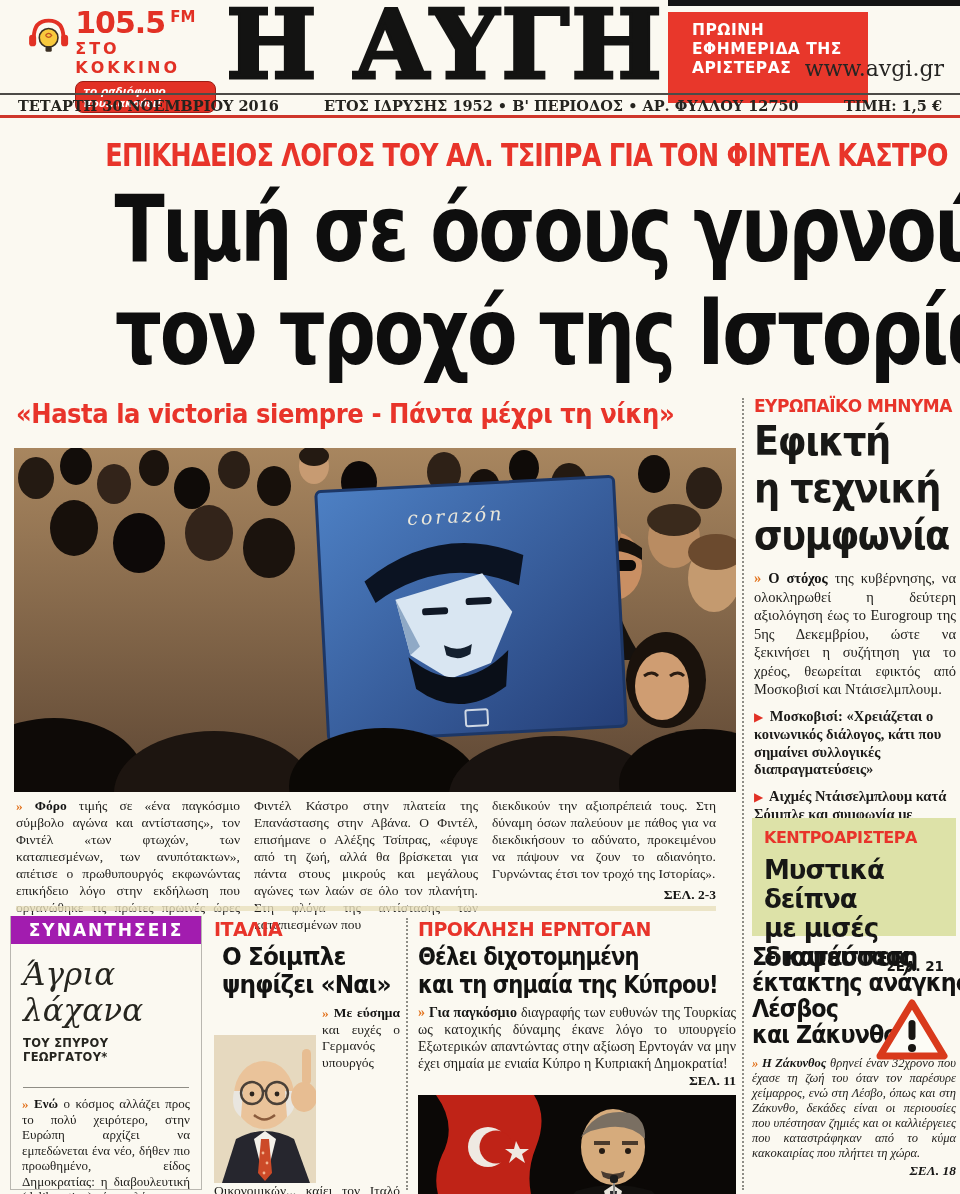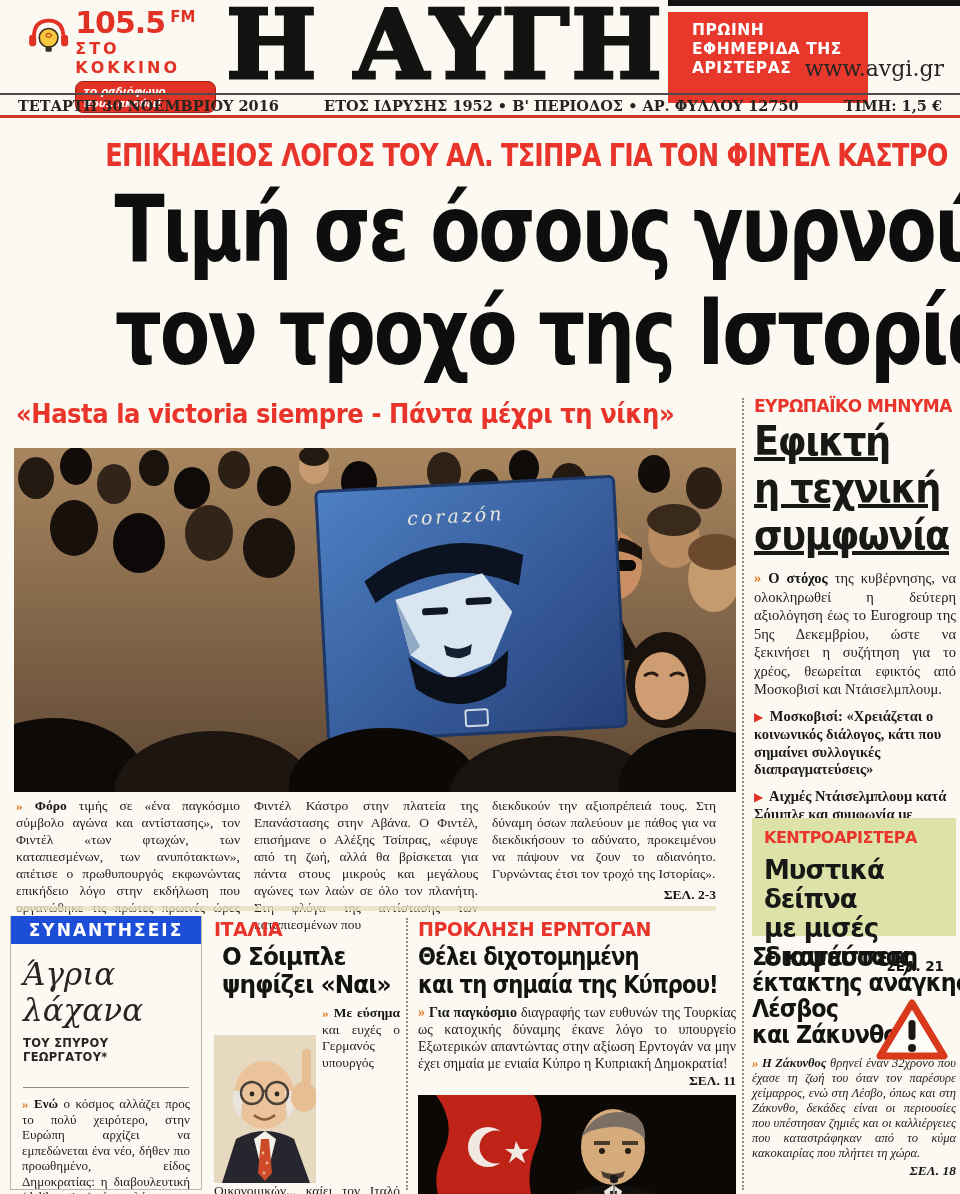--- a/index.html
+++ b/index.html
@@ -43,34 +43,34 @@
   .chev{color:#e2721c;font-weight:bold;}
   .leadw{font-weight:bold;color:#141413;}
   .pref{font-weight:bold;font-size:13.5px;color:#151514;}
   #leadbody .pref{display:block;text-align:right;margin-top:4px;}
   .artifact{left:16px;top:906px;width:700px;height:5px;background:#e9e0bd;opacity:.8;}
   
   .vsep{border-left:2px dotted #8e8d86;}
   #vsep-main{left:742px;top:398px;height:792px;width:0;}
   #europe{left:754px;top:396px;width:202px;}
   .redkick{color:#e8342a;font-weight:bold;font-size:17px;letter-spacing:-.5px;}
-  #europe .ehl{font-weight:bold;font-size:40px;line-height:47px;letter-spacing:-1.5px;color:#181816;margin-top:2px;text-decoration:underline;}
+  #europe .ehl{font-weight:bold;font-size:40px;line-height:47px;letter-spacing:-1.5px;color:#181816;margin-top:2px;}
   #europe .ehl div{transform:scaleX(.92);transform-origin:left;white-space:nowrap;}
   #europe .intro{margin-top:10px;font-size:14.5px;line-height:18.5px;color:#22211e;text-align:justify;}
   .bullet{margin-top:9px;font-weight:bold;font-size:14.5px;line-height:17.5px;color:#1b1a18;}
   .tri{color:#e23125;font-size:12px;margin-right:3px;}
   #europe .pref{display:block;text-align:right;margin-top:5px;}
   
   #kentro{left:752px;top:818px;width:204px;height:118px;background:#dde2a8;padding:10px 12px;box-sizing:border-box;}
   #kentro .khl{font-weight:bold;font-size:26px;line-height:29px;letter-spacing:-1px;color:#171715;margin-top:9px;}
   #kentro .pref{float:right;margin-top:-14px;}
   
   #meetings{left:10px;top:916px;width:192px;height:274px;border:1px solid #b9b7b0;border-top:none;
             background:#fbf9f1;box-sizing:border-box;}
-  #meetings .mhead{background:#1d4ed8;color:#fff;font-weight:bold;font-size:17px;letter-spacing:2px;
+  #meetings .mhead{background:#a21caf;color:#fff;font-weight:bold;font-size:17px;letter-spacing:2px;
                    text-align:center;padding:4px 0;}
   #meetings .mtitle{font-family:"DejaVu Serif",serif;font-style:italic;font-size:31px;line-height:36px;
                     color:#26251f;margin:12px 12px 8px;}
   #meetings .mby{font-weight:bold;font-size:11.5px;color:#26251f;margin:0 12px;padding-bottom:23px;
                  border-bottom:1px solid #8f8d85;letter-spacing:.3px;}
   #meetings .mbody{margin:8px 11px 0;font-size:13px;line-height:15.5px;text-align:justify;color:#22211e;}
   .kick2{color:#e8342a;font-weight:bold;font-size:19px;letter-spacing:-.5px;}
   .bhl{font-weight:bold;color:#131312;letter-spacing:-1px;}
   .bhl div{transform:scaleX(.93);transform-origin:left;white-space:nowrap;}
   #italy{left:214px;top:918px;width:186px;}

